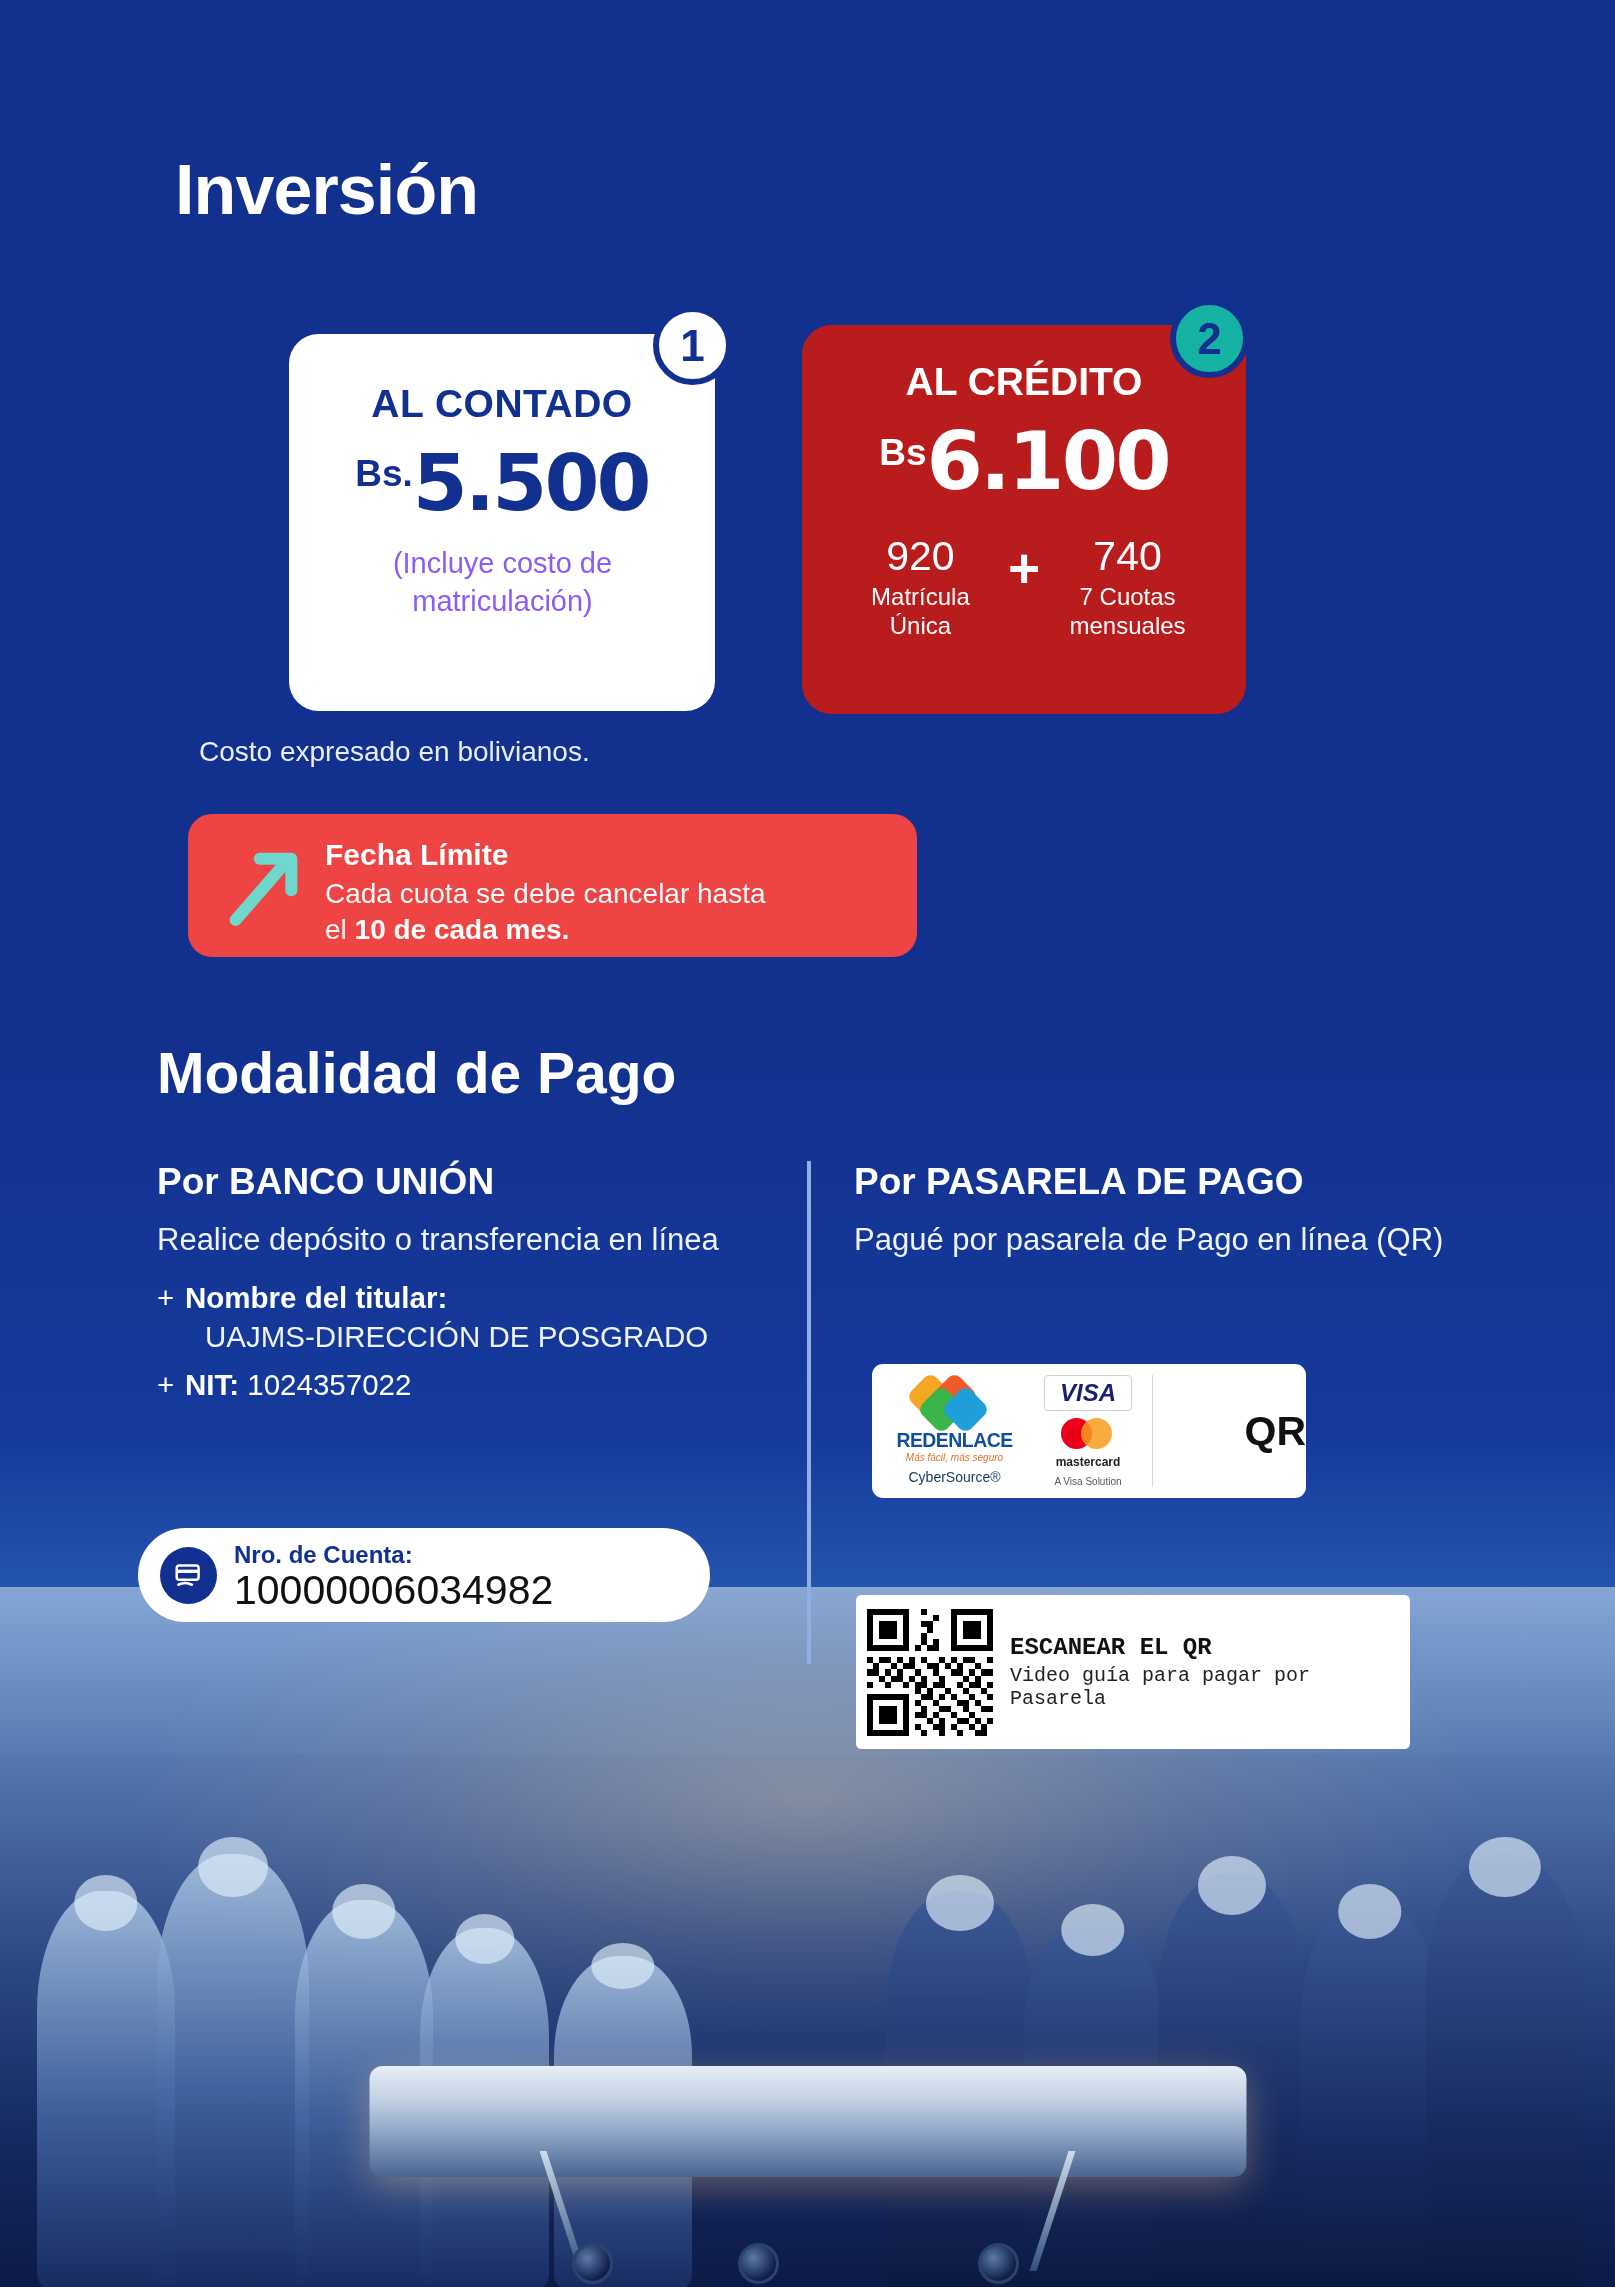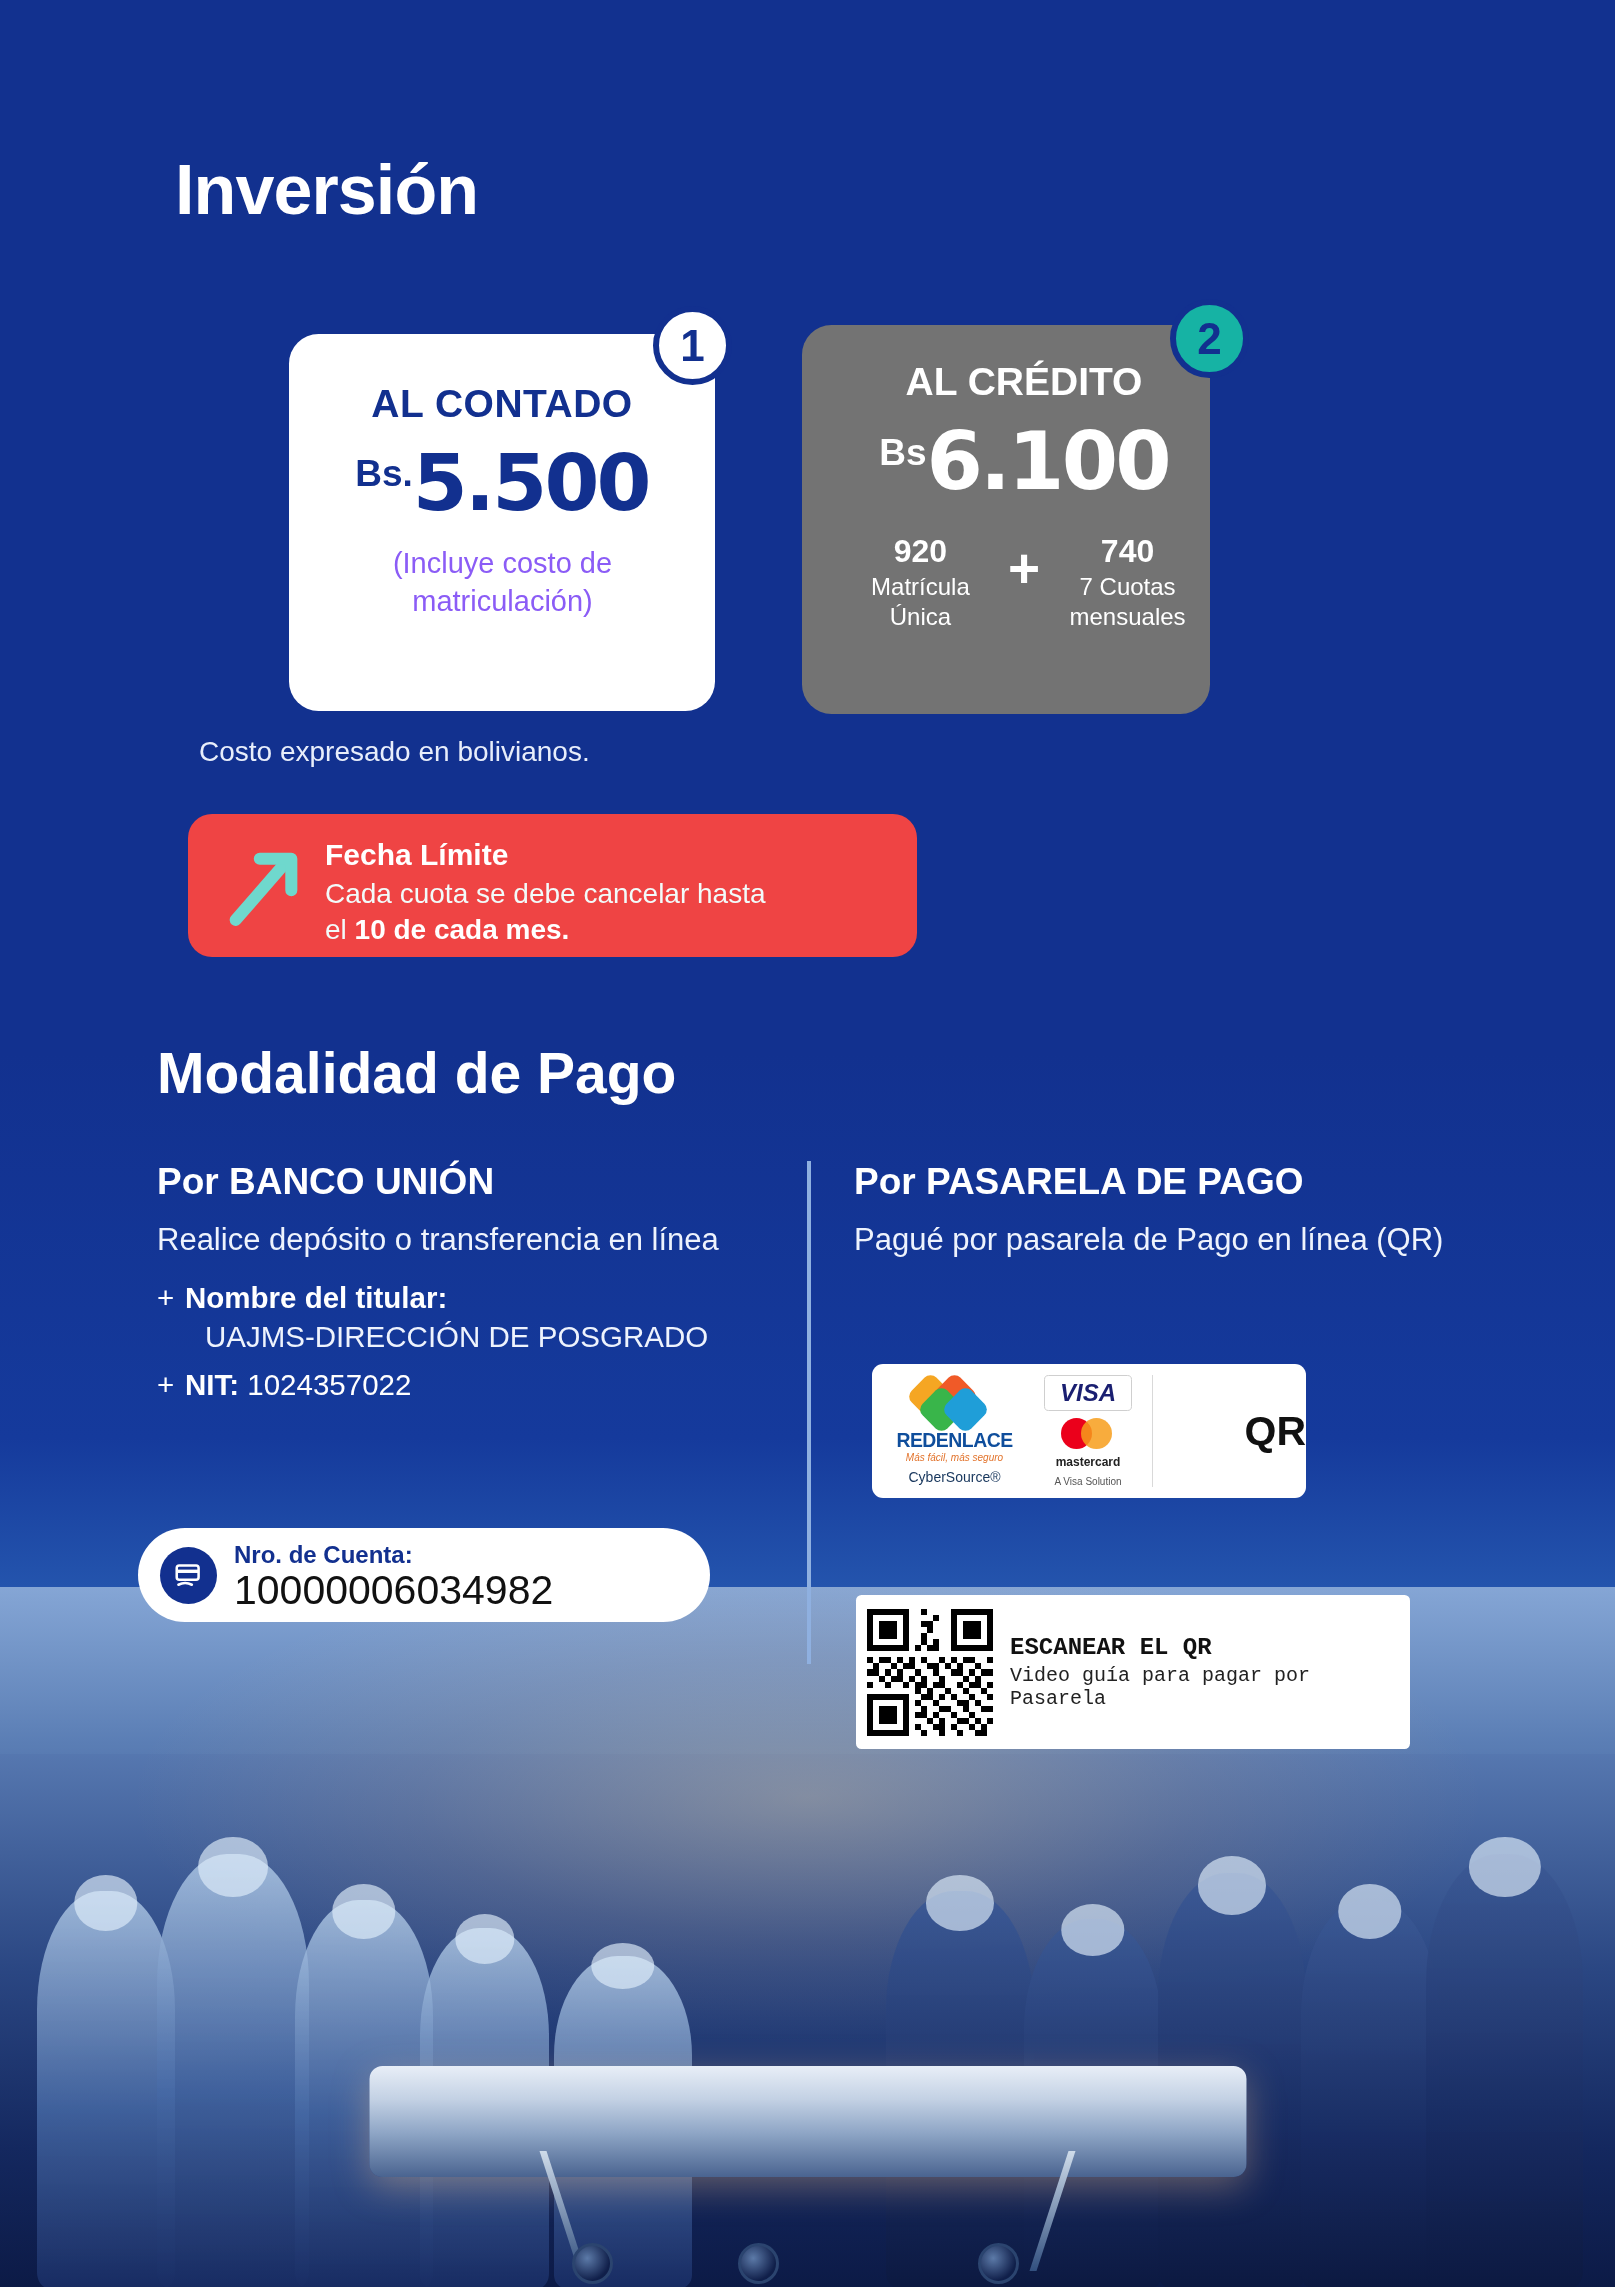--- a/index.html
+++ b/index.html
@@ -98,40 +98,40 @@
   .contado-price .num {
     font-size:79px; font-weight:bold; letter-spacing:-2.8px;
     font-family:"DejaVu Sans", sans-serif;
   }
   .contado-note {
     position:absolute; left:37px; top:210px; width:353px; text-align:center;
     color:#8b5cf6; font-size:29px; line-height:1.32;
   }
 
   .card-credito {
-    position:absolute; left:802px; top:325px; width:408px; height:389px;
-    background:#737373; border-radius:29.5px;
+    position:absolute; left:802px; top:325px; width:444px; height:389px;
+    background:#b91c1c; border-radius:29.5px;
   }
   .credito-title {
     position:absolute; left:0; top:35px; width:444px; text-align:center;
     color:#ffffff; font-size:39px; font-weight:bold;
   }
   .credito-price {
     position:absolute; left:0; top:89px; width:444px; text-align:center;
     color:#ffffff; white-space:nowrap;
   }
   .credito-price .bs { font-size:37px; font-weight:bold; vertical-align:24px; }
   .credito-price .num {
     font-size:81px; font-weight:bold; letter-spacing:-2.8px;
     font-family:"DejaVu Sans", sans-serif;
   }
   .split { position:absolute; left:0; top:210px; width:444px; display:flex;
            align-items:flex-start; justify-content:center; color:#ffffff; }
   .split .col { width:164px; text-align:center; }
-  .split .big { font-size:32px; font-weight:bold; line-height:1.05; }
+  .split .big { font-size:41px; font-weight:normal; line-height:1.05; }
   .split .small { font-size:24px; line-height:1.22; margin-top:3.7px; }
   .split .plus { font-size:55px; font-weight:bold; padding:0 5.5px; line-height:1; margin-top:5.5px; }
 
   .costo-note {
     position:absolute; left:199px; top:736px;
     color:#e8eefb; font-size:28px;
   }
 
   
   .fecha-box {

